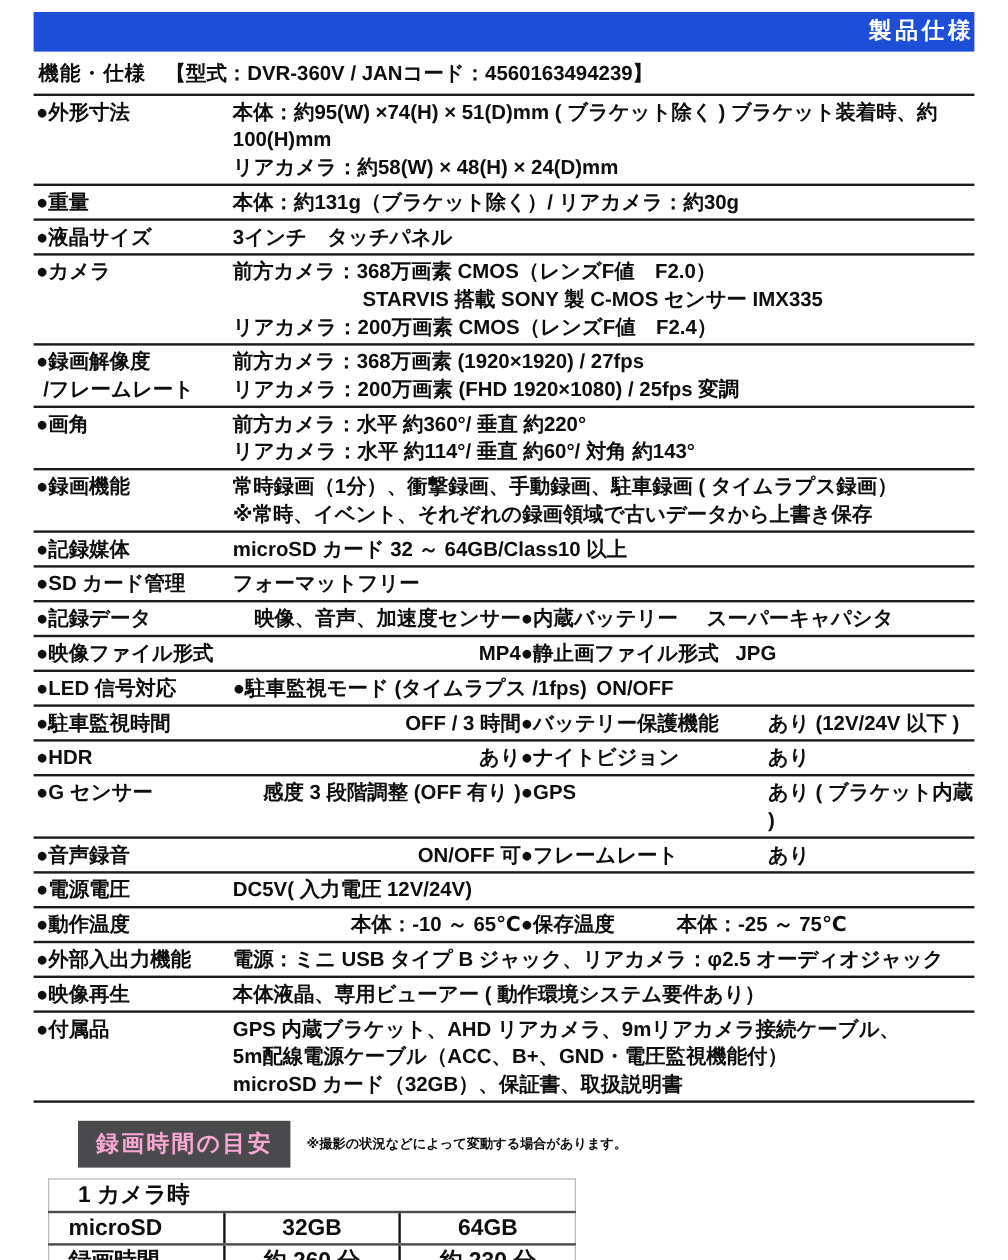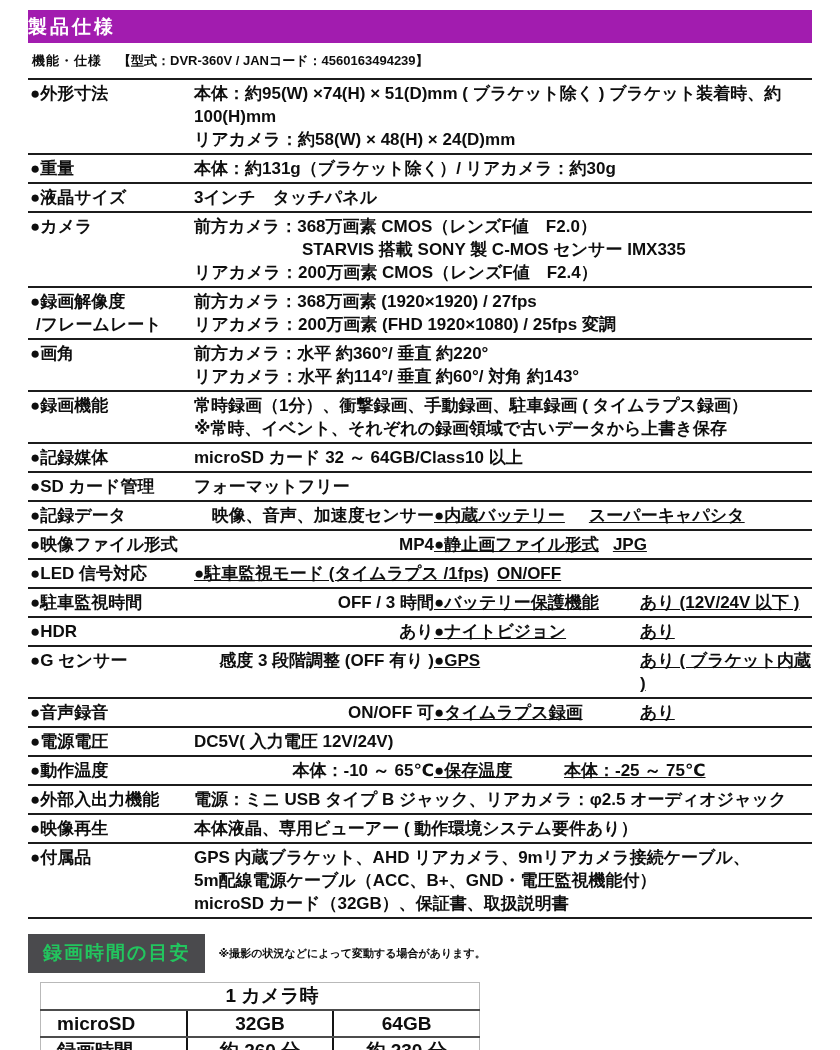--- a/index.html
+++ b/index.html
@@ -6,68 +6,69 @@
   body{
     width:840px;height:1050px;overflow:hidden;
     font-family:"Liberation Sans","DejaVu Sans",sans-serif;
     font-weight:700;color:#0e0e0e;
     -webkit-font-smoothing:antialiased;
   }
   .page{padding:10px 28px 0 28px;}
 
   
   .title-bar{
-    background:#a21caf;color:#fff;text-align:left;
+    background:#1d4ed8;color:#fff;text-align:right;
     font-size:19px;height:33px;line-height:33px;letter-spacing:3px;
   }
 
   
-  .model-row{display:flex;align-items:center;padding:5px 2px 4px 4px;font-size:13px;height:26px;}
+  .model-row{display:flex;align-items:center;padding:5px 2px 4px 4px;font-size:17px;height:26px;}
   .model-row .m-label{letter-spacing:1px;}
   .model-row .m-value{margin-left:16px;}
 
   
   .spec-table{border-top:2px solid #1c1c1c;}
   .spec-row{
     display:flex;border-bottom:2px solid #1c1c1c;
     padding:2px 0;font-size:17px;line-height:23px;
   }
   .cell-label{width:164px;flex:none;padding-left:2px;}
   .lbl2{padding-left:6px;}
   .cell-value{flex:1;min-width:0;}
   .cell-value .indent{padding-left:108px;}
   .cell-value-left{width:240px;flex:none;text-align:right;}
-  .cell-right{flex:1;display:flex;min-width:0;text-decoration:underline;}
+  .cell-right{flex:1;display:flex;min-width:0;}
   .r-align .right-label{width:206px;flex:none;}
   .r-temp  .right-label{width:130px;flex:none;}
   .gap24 .right-label{margin-right:24px;}
   .gap14 .right-label{margin-right:14px;}
   .gap10 .right-label{margin-right:8px;}
 
   
   .rec-header{display:flex;align-items:center;margin-top:15px;}
   .rec-title{
-    background:#4a4a4d;color:#22c55e;font-size:19px;letter-spacing:2px;
+    background:#4a4a4d;color:#f9a8d4;font-size:19px;letter-spacing:2px;
     padding:6px 15px 7px 15px;
+    margin-left:37px;
   }
   .rec-note{margin-left:13px;font-size:11px;}
 
   .rec-table{
     margin:9px 0 0 12px;border-collapse:collapse;table-layout:fixed;
     width:440px;font-size:19px;font-weight:700;
     border:1px solid #b9b9b9;
   }
   .rec-table td{
     border-bottom:2px solid #4c4c4c;height:25px;padding:0;
     white-space:nowrap;
   }
   .rec-table td.c1{width:174px;padding-left:16px;text-align:left;}
   .rec-table td.c2{width:136px;text-align:center;border-left:2px solid #141414;}
   .rec-table td.c3{width:128px;text-align:center;border-left:2px solid #141414;}
-  .rec-table td.sec{padding-left:24px;text-align:center;}
+  .rec-table td.sec{padding-left:24px;text-align:left;}
 </style>
 </head>
 <body>
 
 <div class="page">
 
   <div class="title-bar">製品仕様</div>
 
   <div class="model-row">
     <span class="m-label">機能・仕様</span>
@@ -190,21 +191,21 @@
       <div class="cell-right r-align">
         <span class="right-label">●GPS</span>
         <span class="right-value">あり ( ブラケット内蔵 )</span>
       </div>
     </div>
 
     <div class="spec-row">
       <div class="cell-label">●音声録音</div>
       <div class="cell-value-left">ON/OFF 可</div>
       <div class="cell-right r-align">
-        <span class="right-label">●タイムラプス録画</span>
+        <span class="right-label">●フレームレート</span>
         <span class="right-value">あり</span>
       </div>
     </div>
 
     <div class="spec-row">
       <div class="cell-label">●電源電圧</div>
       <div class="cell-value">DC5V( 入力電圧 12V/24V)</div>
     </div>
 
     <div class="spec-row">

